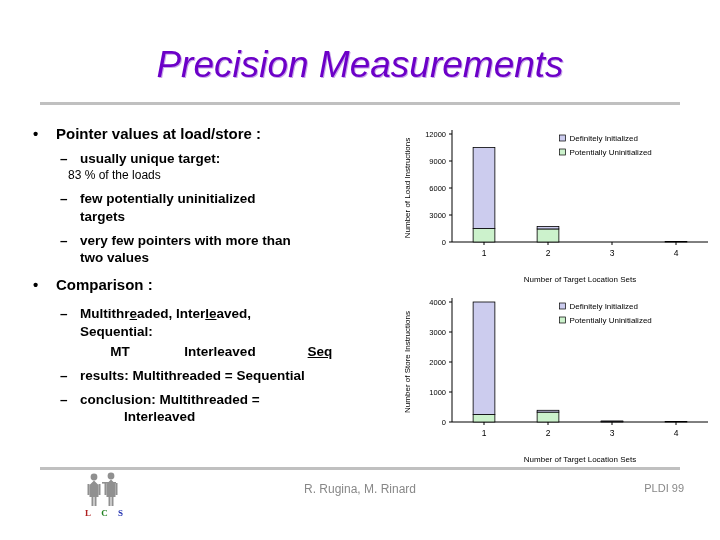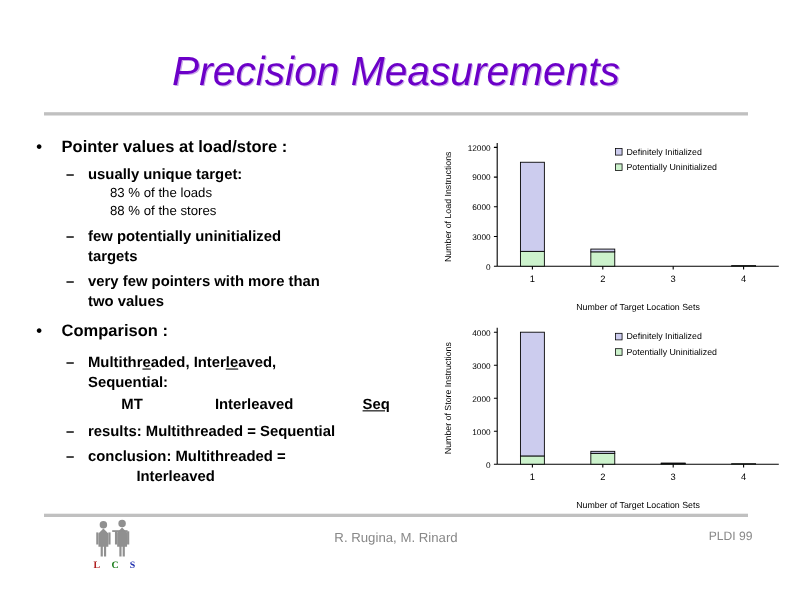--- a/index.html
+++ b/index.html
@@ -46,26 +46,26 @@
     font-size:13.5px; font-weight:bold; color:#000;
     padding-left:80px; margin-top:6px;
     line-height:1.32;
   }
   .lvl2 .d {
     position:absolute; left:60px; top:0px;
     font-size:13.5px; font-weight:bold;
   }
   .lvl3 {
     font-size:12px; font-weight:normal; color:#000;
-    padding-left:100px; line-height:1.32;
+    padding-left:68px; line-height:1.32;
   }
   .centered-row {
     font-size:13.5px; font-weight:bold; color:#000;
     padding-left:80px; line-height:1.32;
-    display:flex; gap:11px; margin-top:2px;
+    display:flex; gap:0px; margin-top:2px;
   }
   .centered-row span.c1 { width:80px; text-align:center; }
   .centered-row span.c2 { width:120px; text-align:center; }
   .centered-row span.c3 { width:80px; text-align:center;text-decoration:underline; }
 
   .u { text-decoration:underline; }
 
   
   #footer-rule {
     position:absolute; left:40px; top:467px; width:640px; height:3px;
@@ -107,21 +107,20 @@
     <span class="b">•</span>
     <span>Pointer values at load/store :</span>
   </div>
 
   <div class="lvl2">
     <span class="d">–</span>
     <span>usually unique target:</span>
   </div>
 
   <div class="lvl3">83 % of the loads</div>
-  <div class="lvl3">88 % of the stores</div>
 
   <div class="lvl2">
     <span class="d">–</span>
     <span>few potentially uninitialized</span><br>
     <span>targets</span>
   </div>
 
   <div class="lvl2">
     <span class="d">–</span>
     <span>very few pointers with more than</span><br>

